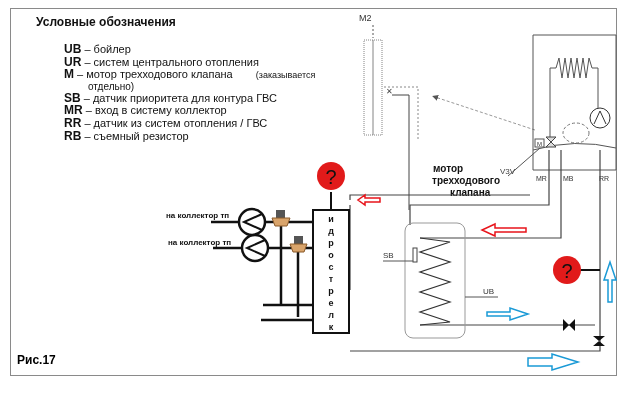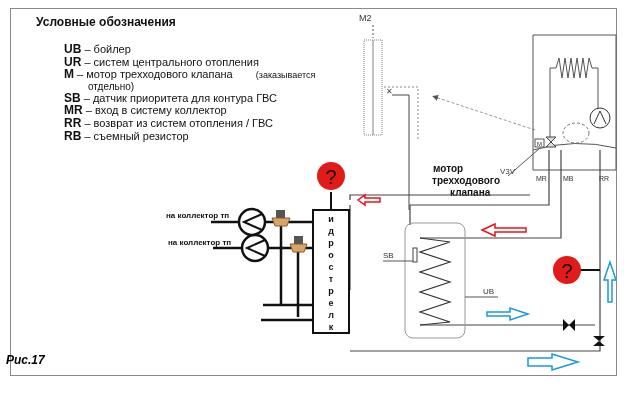--- a/index.html
+++ b/index.html
@@ -4,38 +4,38 @@
 <style>
   html,body{margin:0;padding:0;background:#fff;}
   body{width:640px;height:402px;position:relative;overflow:hidden;font-family:"Liberation Sans",sans-serif;}
   .frame{position:absolute;left:10px;top:8px;width:607px;height:368px;border:1px solid #8a8a8a;box-sizing:border-box;}
   .legend{position:absolute;left:36px;top:15px;color:#111;}
   .legend-title{font-weight:bold;font-size:12px;margin-bottom:14px;}
   .legend-row{font-size:11px;line-height:12.6px;white-space:nowrap;margin-left:28px;}
   .legend-row b{font-size:12px;}
   .legend-row .small{font-size:9px;padding-left:20px;}
   .legend-row.indent{padding-left:24px;font-size:10px;line-height:10px;}
-  .fig{position:absolute;left:6px;top:353px;font-weight:bold;font-size:12px;font-style:italic;}
+  .fig{position:absolute;left:17px;top:353px;font-weight:bold;font-size:12px;}
   svg{position:absolute;left:0;top:0;}
   .lbl{font-family:"Liberation Sans",sans-serif;}
 </style>
 </head>
 <body>
 
 <div class="frame"></div>
 
 <div class="legend">
   <div class="legend-title">Условные обозначения</div>
   <div class="legend-row"><b>UB</b> <span>– бойлер</span></div>
   <div class="legend-row"><b>UR</b> <span>– систем центрального отопления</span></div>
   <div class="legend-row"><b>M</b> <span>  – мотор трехходового клапана</span> <span class="small">(заказывается</span></div>
   <div class="legend-row indent">отдельно)</div>
   <div class="legend-row"><b>SB</b> <span>– датчик приоритета для контура ГВС</span></div>
   <div class="legend-row"><b>MR</b> <span>– вход в систему коллектор</span></div>
-  <div class="legend-row"><b>RR</b> <span>– возврат из систем отопления / ГВС</span></div>
+  <div class="legend-row"><b>RR</b> <span>– датчик из систем отопления / ГВС</span></div>
   <div class="legend-row"><b>RB</b> <span>– съемный резистор</span></div>
 </div>
 
 <svg width="640" height="402">
   <defs>
     <marker id="ah" markerWidth="6" markerHeight="6" refX="3" refY="3" orient="auto">
         <path d="M0,0 L6,3 L0,6 z" fill="#555"></path>
       </marker>
   </defs>
 

